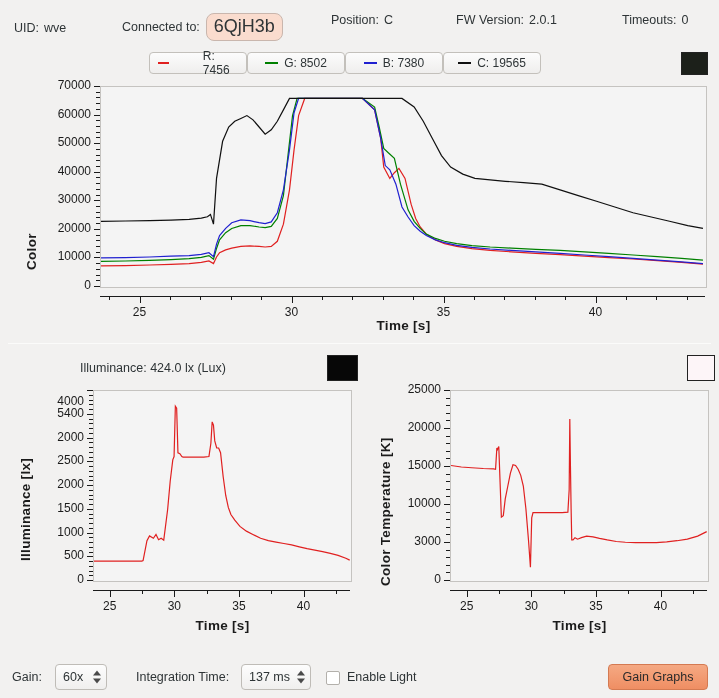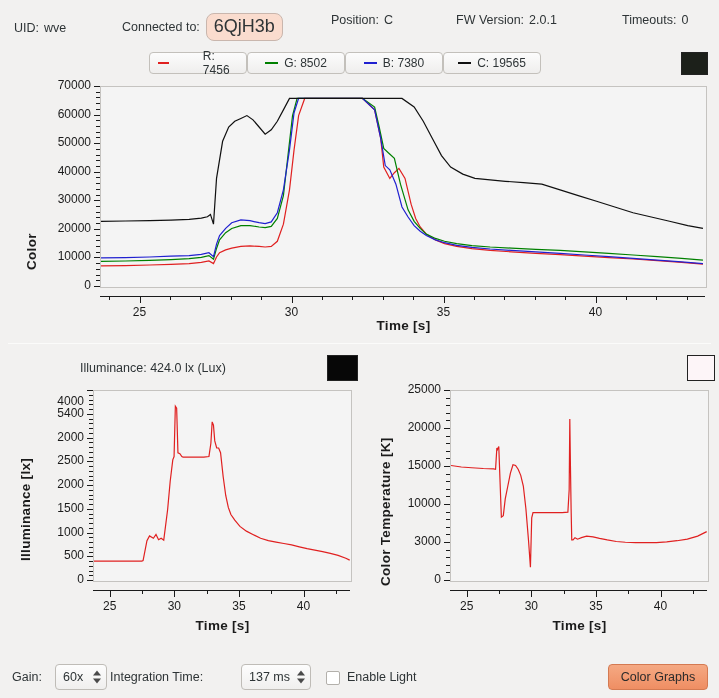--- a/index.html
+++ b/index.html
@@ -430,26 +430,26 @@
 
   <div class="toolbar">
     <div class="tb-label" style="left:12px;top:14px;">Gain:</div>
     <div class="spinbox" style="left:55px;top:8px;width:52px;">
       <span>60x</span>
       <span class="spin-arrows">
         <span class="arrow-up"></span>
         <span class="arrow-dn"></span>
       </span>
     </div>
-    <div class="tb-label" style="left:110px;top:14px;">Integration Time:</div>
+    <div class="tb-label" style="left:136px;top:14px;">Integration Time:</div>
     <div class="spinbox" style="left:241px;top:8px;width:70px;">
       <span>137 ms</span>
       <span class="spin-arrows">
         <span class="arrow-up"></span>
         <span class="arrow-dn"></span>
       </span>
     </div>
     <div class="checkbox-box" style="left:326px;top:15px;"></div>
     <div class="tb-label" style="left:347px;top:14px;">Enable Light</div>
-    <div class="clear-btn" style="left:608px;top:8px;width:100px;">Color Graphs</div>
+    <div class="clear-btn" style="left:608px;top:8px;width:100px;">Gain Graphs</div>
   </div>
 
 </div>
 
 </body></html>

